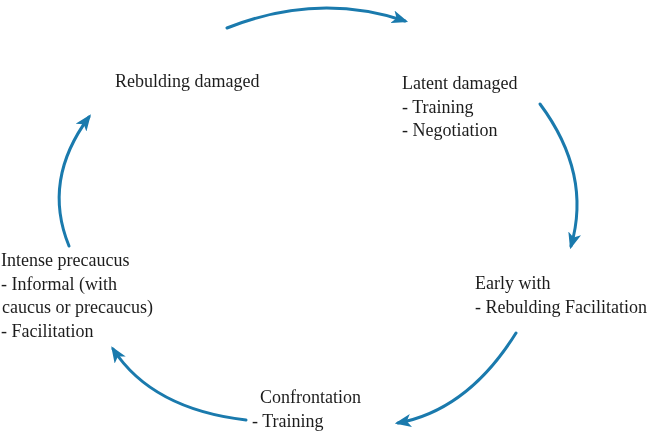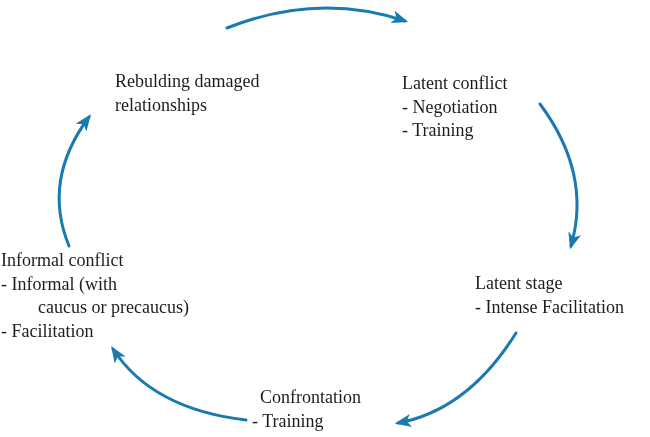--- a/index.html
+++ b/index.html
@@ -21,21 +21,21 @@
     font-family: "Liberation Serif", "DejaVu Serif", serif;
     color: var(--text);
   }
   .node {
     position: absolute;
     font-size: 18px;
     line-height: 23.5px;
     white-space: nowrap;
   }
   .ind8  { padding-left: 8px; }
-  .ind13 { padding-left: 1px; margin-left: 36px; }
+  .ind13 { padding-left: 1px; }
   #node-rebuilding    { left: 115px; top: 70px; }
   #node-latent        { left: 402px; top: 72px; }
   #node-early         { left: 475px; top: 272px; }
   #node-confrontation { left: 252px; top: 386px; }
   #node-intense       { left: 1px;   top: 249px; }
   svg.arrows {
     position: absolute;
     left: 0; top: 0;
     width: 650px; height: 437px;
     overflow: visible;
@@ -64,39 +64,38 @@
     </defs>
     <path class="arc" d="M 227 28 Q 318 -8 405 21" marker-end="url(#ah)"></path>
     <path class="arc" d="M 540 104 Q 592 174 571 246" marker-end="url(#ah)"></path>
     <path class="arc" d="M 516 333 Q 468 410 398 423" marker-end="url(#ah)"></path>
     <path class="arc" d="M 246 420 Q 152 409 113 349" marker-end="url(#ah)"></path>
     <path class="arc" d="M 69 246 Q 42 180 89 117" marker-end="url(#ah)"></path>
   </svg>
 
   <div class="node" id="node-rebuilding">
     <div class="line">Rebulding damaged</div>
-    <div class="line">relationships</div>
   </div>
 
   <div class="node" id="node-latent">
-    <div class="line">Latent conflict</div>
+    <div class="line">Latent damaged</div>
+    <div class="line">- Training</div>
     <div class="line">- Negotiation</div>
-    <div class="line">- Training</div>
   </div>
 
   <div class="node" id="node-early">
-    <div class="line">Latent stage</div>
-    <div class="line">- Intense Facilitation</div>
+    <div class="line">Early with</div>
+    <div class="line">- Rebulding Facilitation</div>
   </div>
 
   <div class="node" id="node-confrontation">
     <div class="line ind8">Confrontation</div>
     <div class="line">- Training</div>
   </div>
 
   <div class="node" id="node-intense">
-    <div class="line">Informal conflict</div>
+    <div class="line">Intense precaucus</div>
     <div class="line">- Informal (with</div>
     <div class="line ind13">caucus or precaucus)</div>
     <div class="line">- Facilitation</div>
   </div>
 
 </div>
 
 </body></html>

